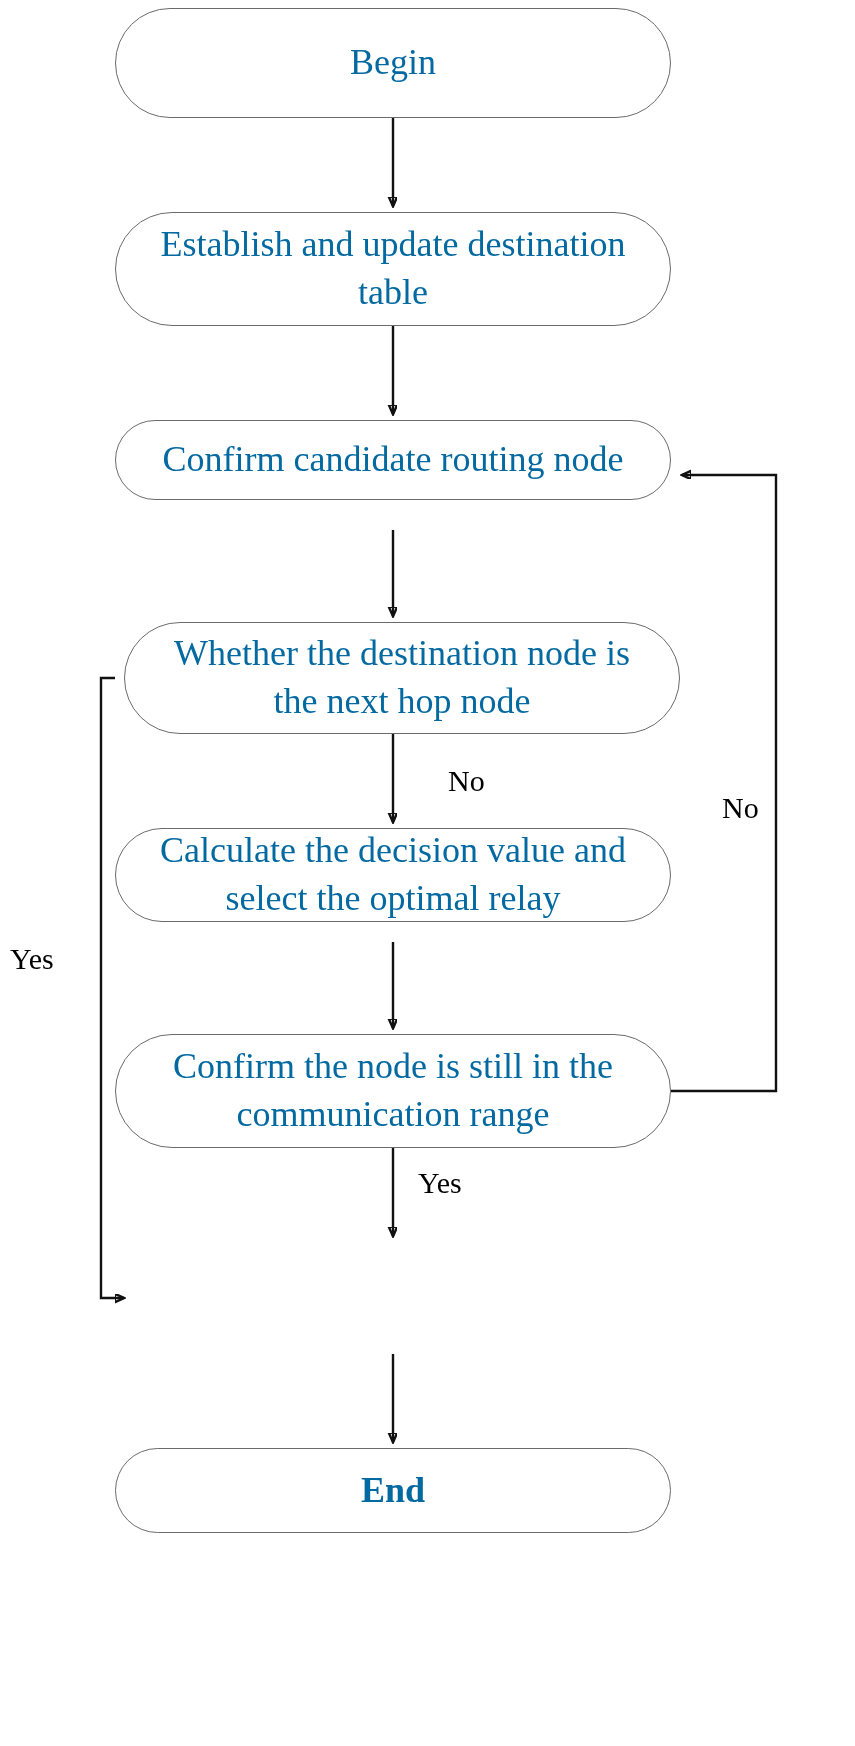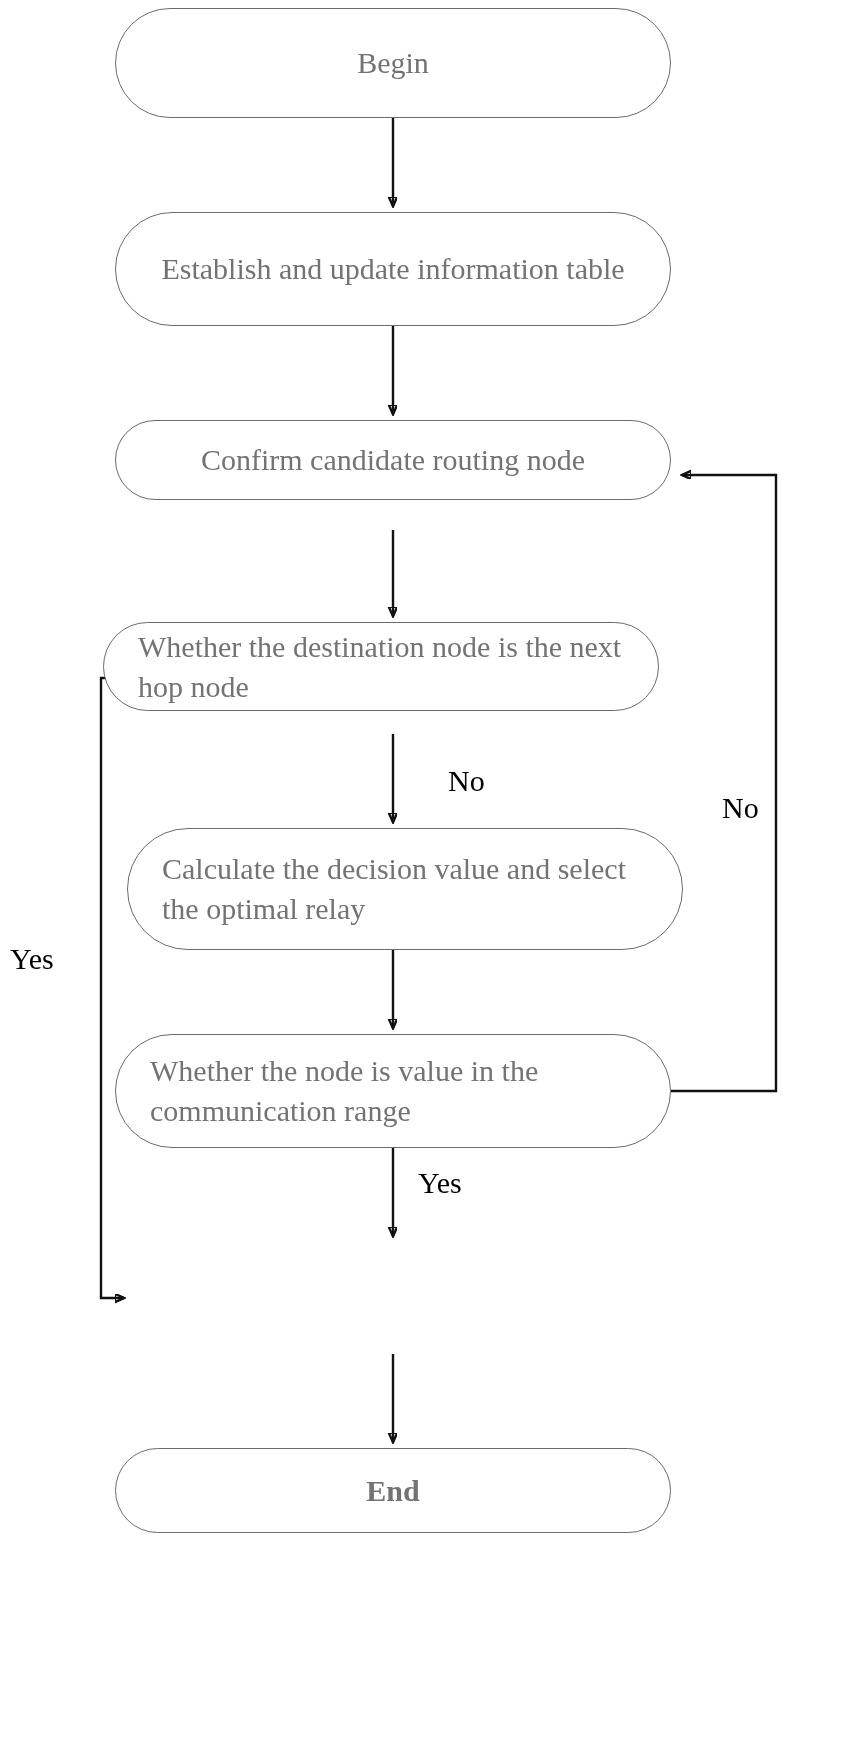--- a/index.html
+++ b/index.html
@@ -17,22 +17,23 @@
   }
   .node {
     position: absolute;
     box-sizing: border-box;
     border: 1.6px solid #6b6b6b;
     border-radius: 999px;
     background: #ffffff;
     display: flex;
     align-items: center;
     justify-content: center;
-    color: #737373;
-    font-size: 30px;
+    text-align: center;
+    color: #0369a1;
+    font-size: 36px;
     line-height: 1.33;
     padding: 0 34px;
   }
   .node span { display: block; }
   .edge-label {
     position: absolute;
     color: #000000;
     font-size: 30px;
     line-height: 1;
     white-space: nowrap;
@@ -80,37 +81,37 @@
     <path d="M115,678 L101,678 L101,1298 L124,1298" marker-end="url(#ah)"></path>
 
     <path d="M671,1091 L776,1091 L776,475 L682,475" marker-end="url(#ah)"></path>
   </svg>
 
   <div class="node" style="left:115px; top:8px; width:556px; height:110px;">
     <span>Begin</span>
   </div>
 
   <div class="node" style="left:115px; top:212px; width:556px; height:114px;">
-    <span>Establish and update information table</span>
+    <span>Establish and update destination table</span>
   </div>
 
   <div class="node" style="left:115px; top:420px; width:556px; height:80px;">
     <span>Confirm candidate routing node</span>
   </div>
 
-  <div class="node" style="left:103px; top:622px; width:556px; height:89px;">
+  <div class="node" style="left:124px; top:622px; width:556px; height:112px;">
     <span>Whether the destination node is the next hop node</span>
   </div>
 
-  <div class="node" style="left:127px; top:828px; width:556px; height:122px;">
+  <div class="node" style="left:115px; top:828px; width:556px; height:94px;">
     <span>Calculate the decision value and select the optimal relay</span>
   </div>
 
   <div class="node" style="left:115px; top:1034px; width:556px; height:114px;">
-    <span>Whether the node is value in the communication range</span>
+    <span>Confirm the node is still in the communication range</span>
   </div>
 
 
   <div class="node" style="left:115px; top:1448px; width:556px; height:85px;font-weight:bold;">
     <span>End</span>
   </div>
 
   <div class="edge-label" style="left:448px; top:766px;">No</div>
 
   <div class="edge-label" style="left:722px; top:793px;">No</div>

